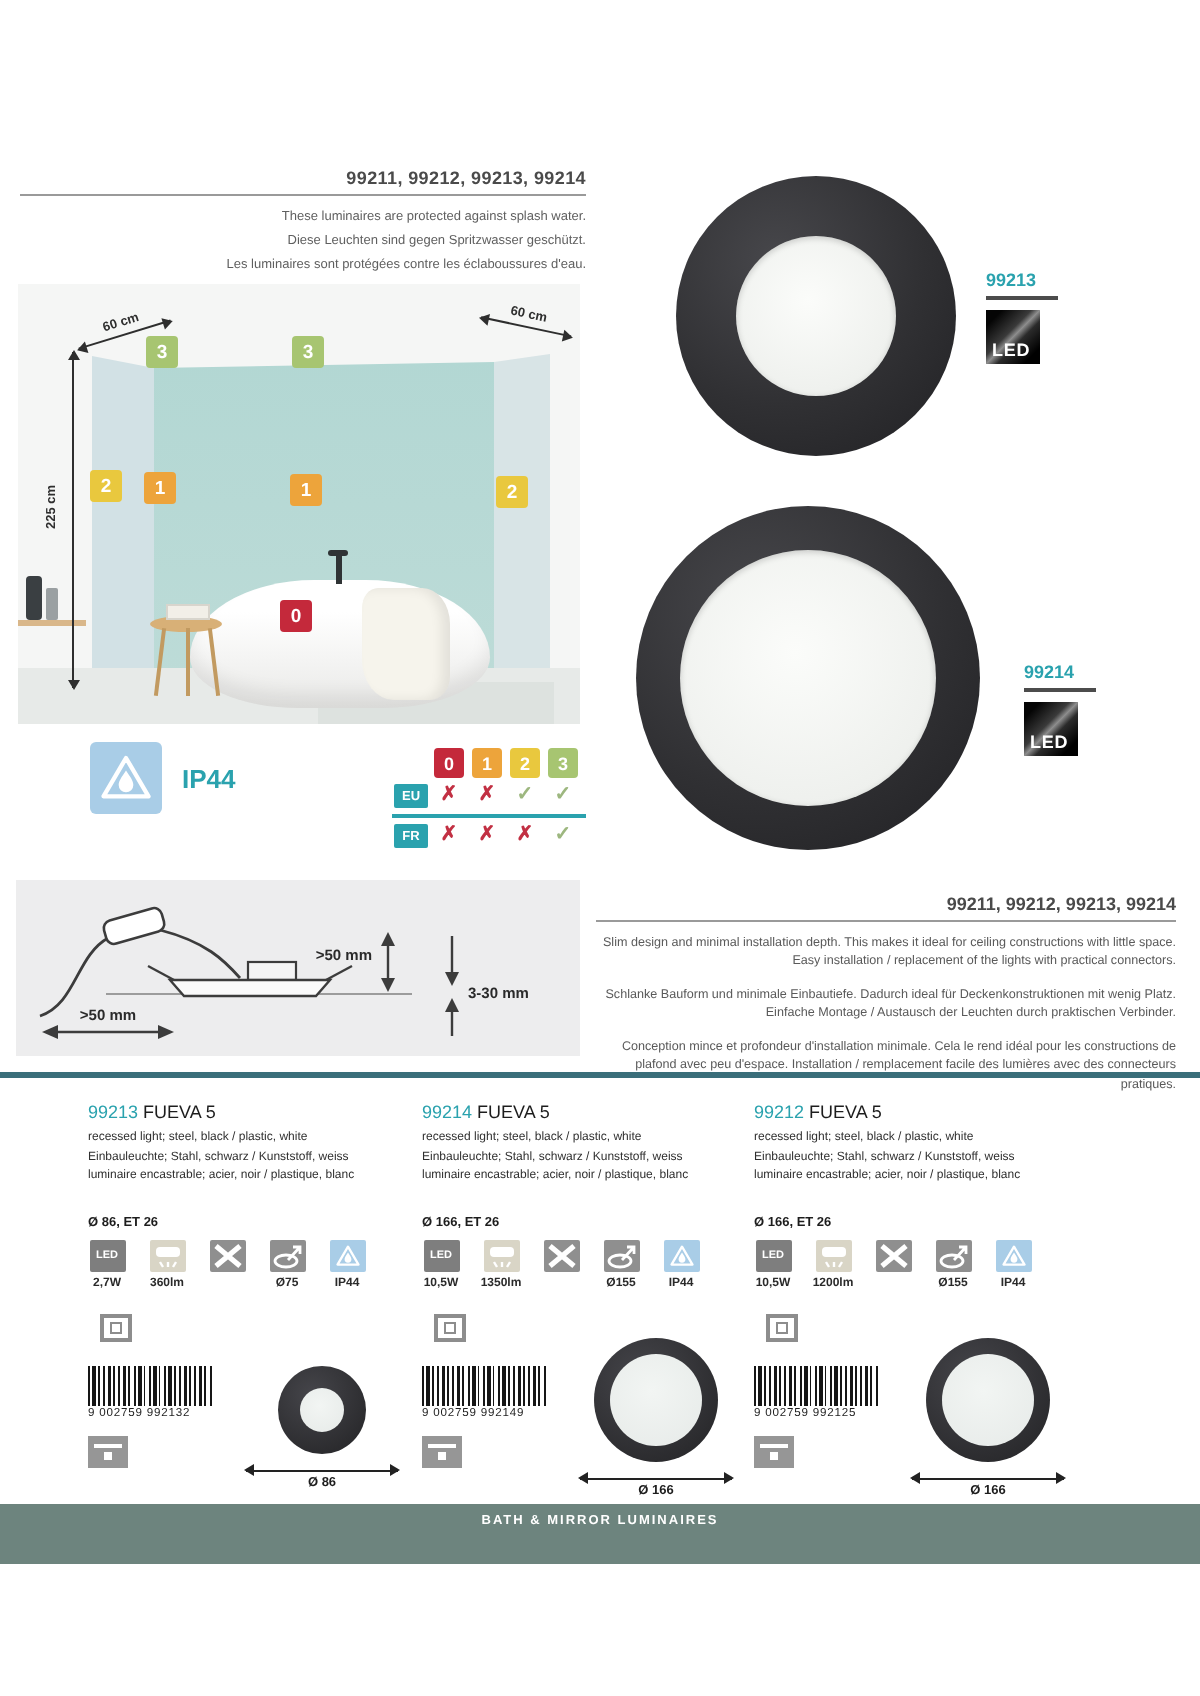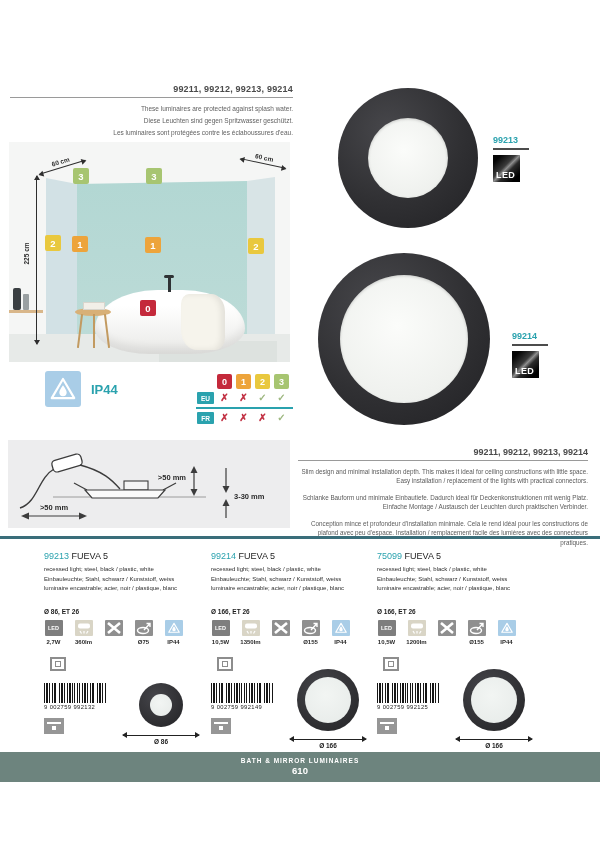--- a/index.html
+++ b/index.html
@@ -440,21 +440,21 @@
           <div class="mini-inner"></div>
         </div>
       <div class="dim-h"></div>
       <div class="dim-label">Ø 166</div>
     </div>
   </div>
 </div>
 
 <div class="cat" style="left:377px;">
   <div class="cat-head">
-    <span class="c-code">75099</span>
+    <span class="c-code">99212</span>
     <span class="c-name">FUEVA 5</span>
   </div>
   <div class="cat-desc">
     <div>recessed light; steel, black / plastic, white</div>
     <div>Einbauleuchte; Stahl, schwarz / Kunststoff, weiss</div>
     <div>luminaire encastrable; acier, noir / plastique, blanc</div>
   </div>
   <div class="cat-size">Ø 166, ET 26</div>
   <div class="spec-row">
     <div class="spec">
@@ -513,14 +513,13 @@
           <div class="mini-inner"></div>
         </div>
       <div class="dim-h"></div>
       <div class="dim-label">Ø 166</div>
     </div>
   </div>
 </div>
 
 <div class="footer">
   <div class="cat-line">BATH &amp; MIRROR LUMINAIRES</div>
-  <div class="page-no">610</div>
 </div>
 
 </body></html>

